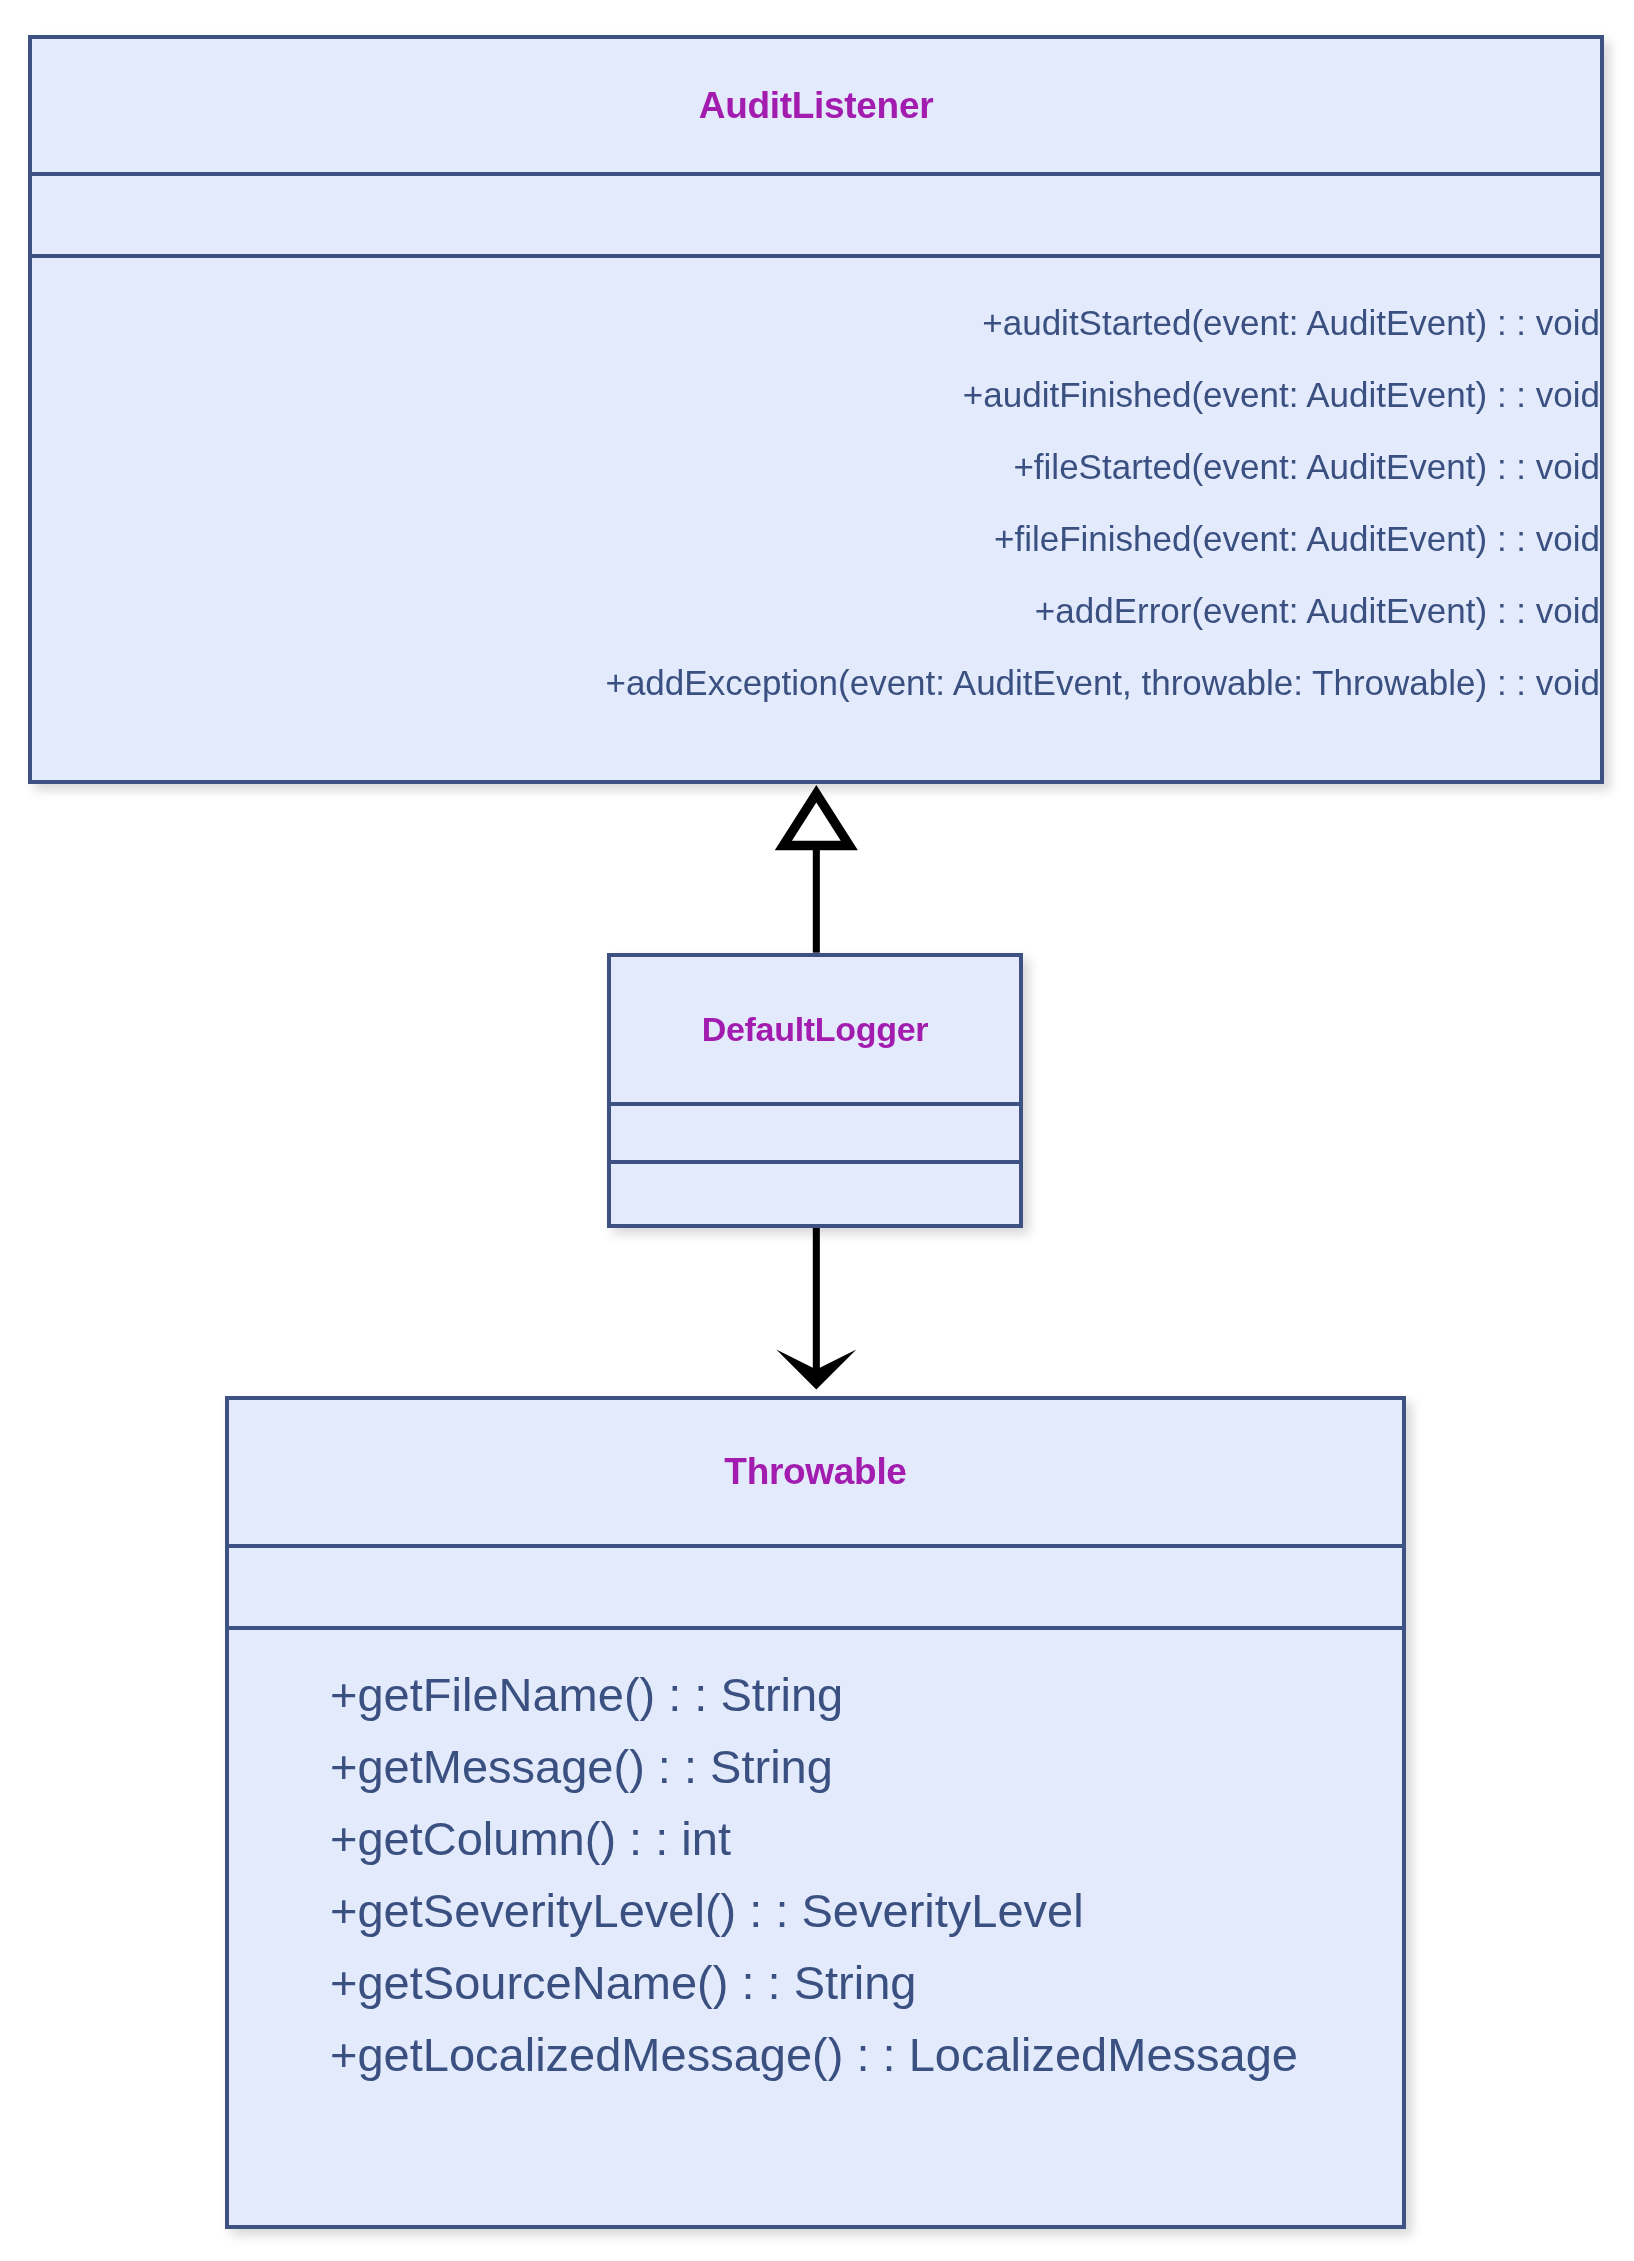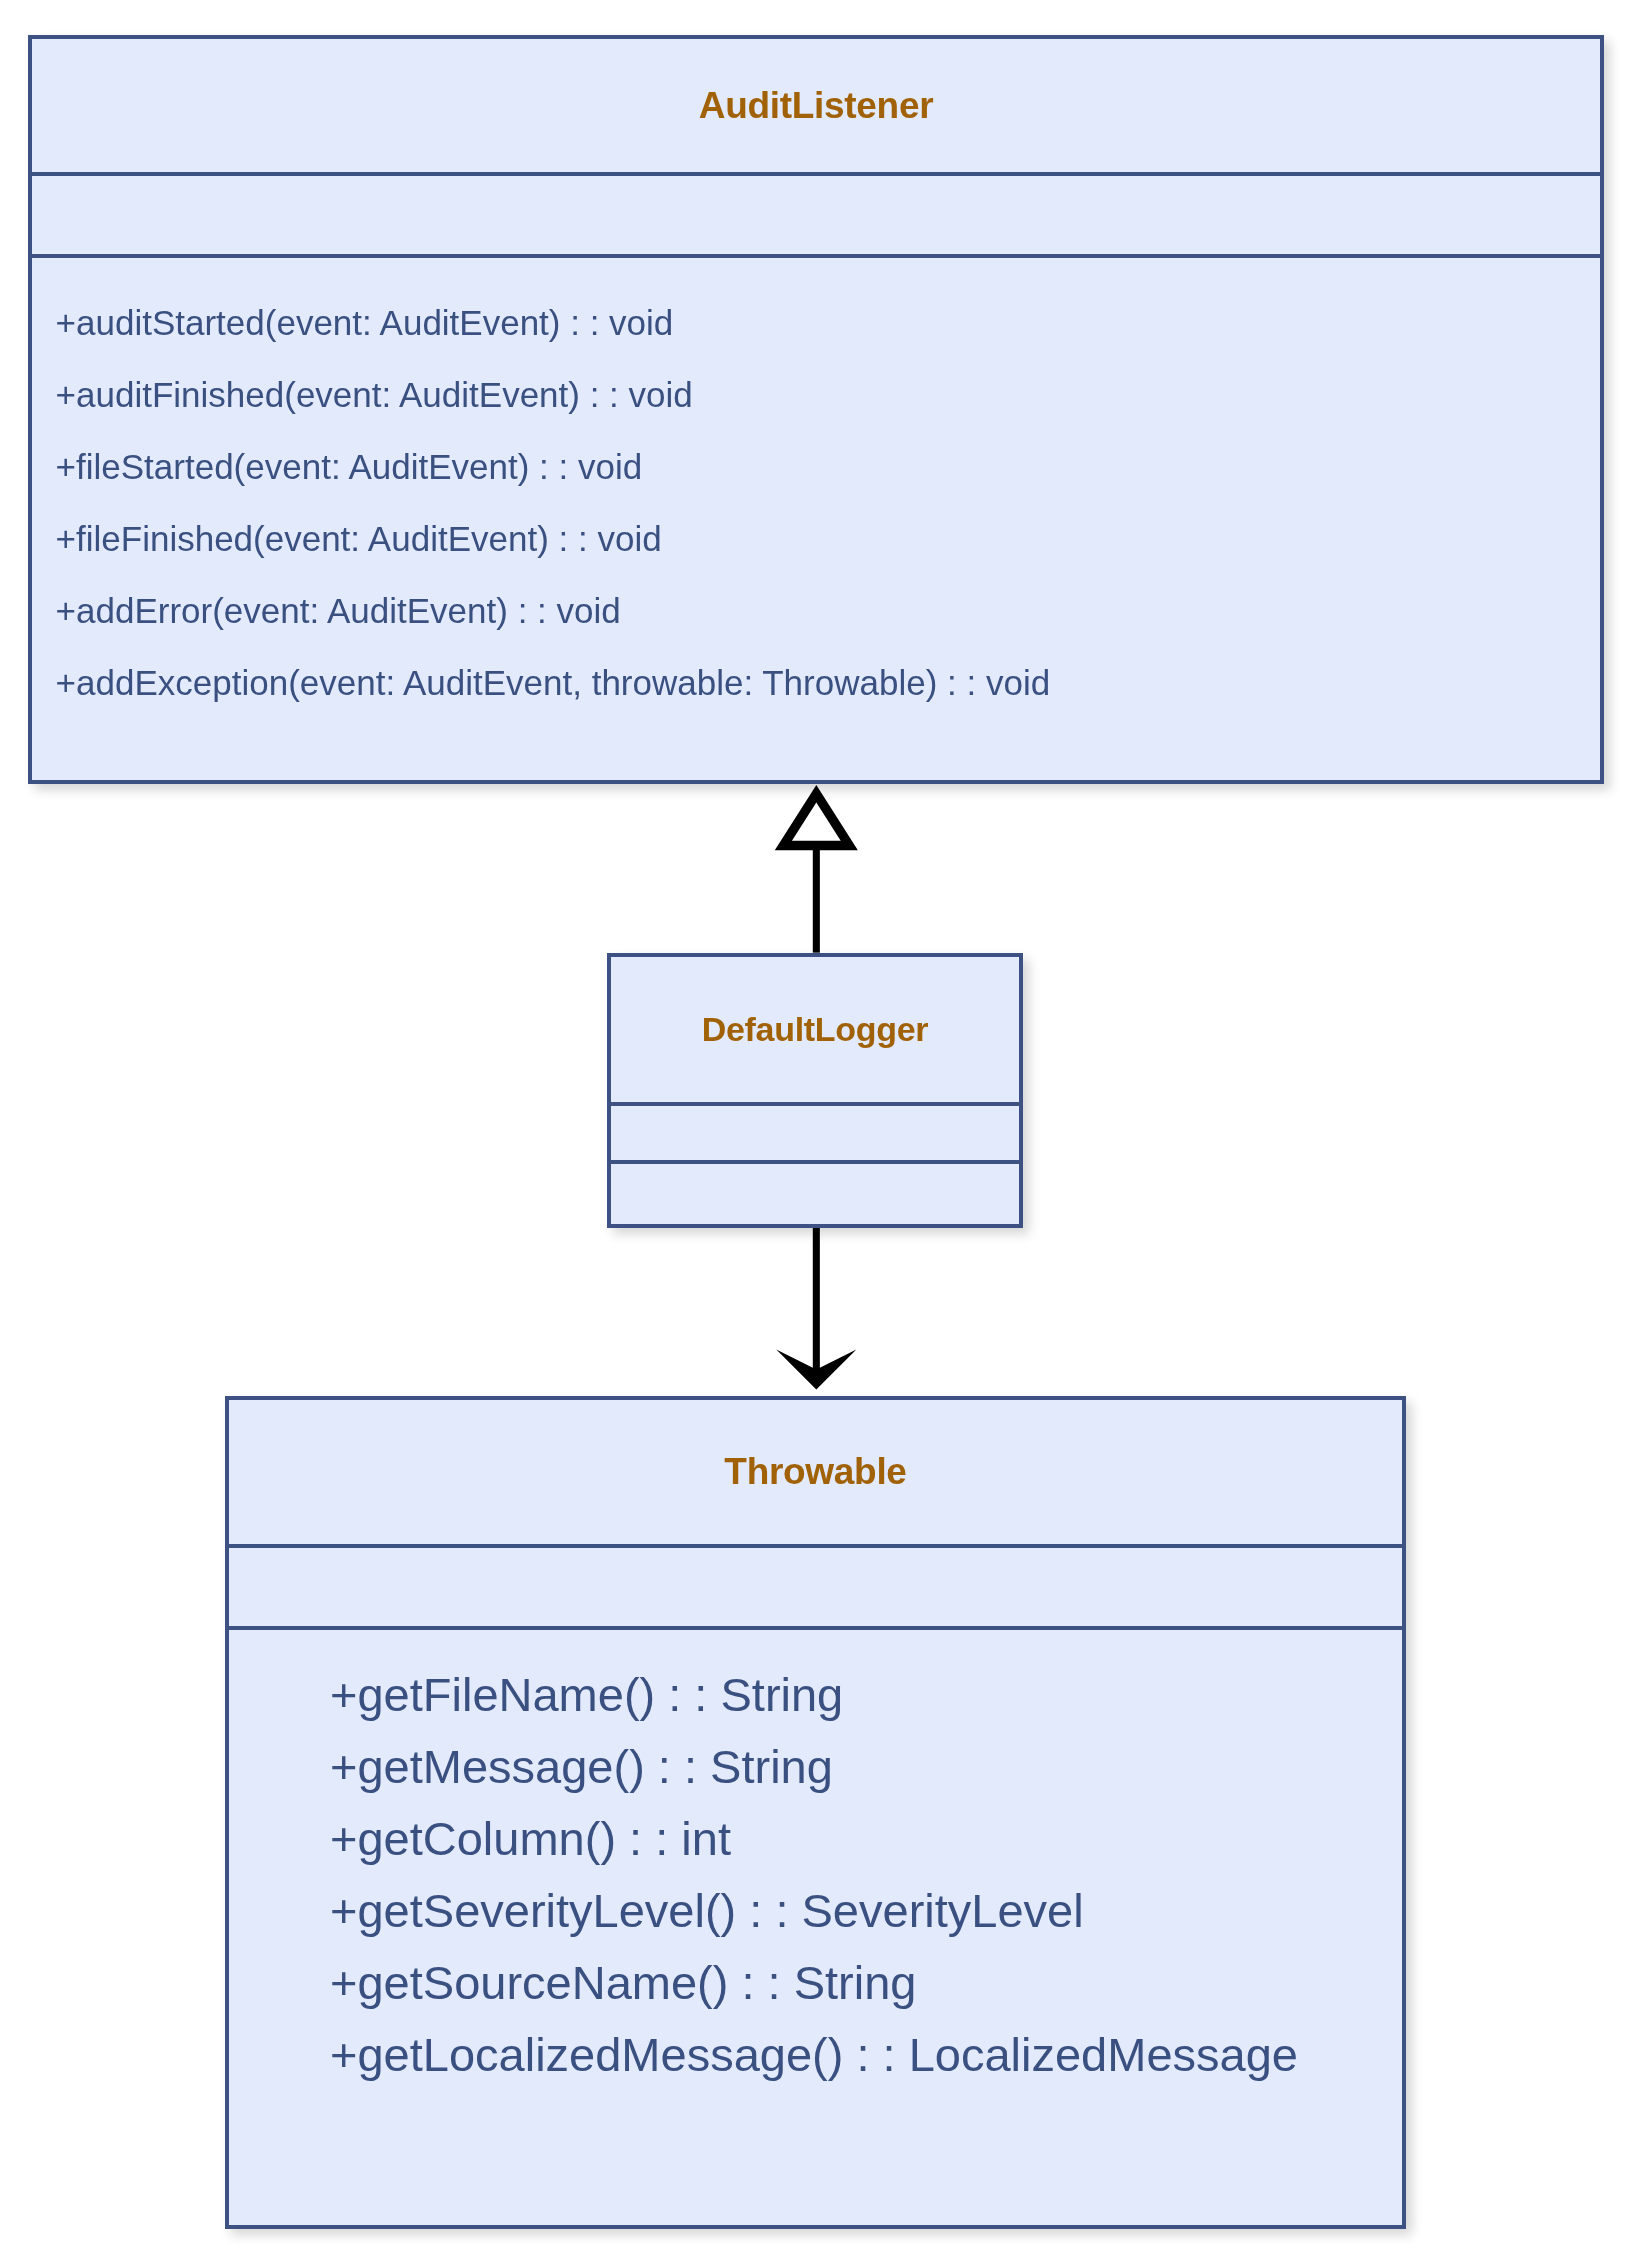--- a/index.html
+++ b/index.html
@@ -30,21 +30,21 @@
     box-shadow: 5.9px 5.9px 10.6px rgba(0,0,0,0.16);
     z-index: 5;
   }
 
   .uml-header {
     box-sizing: border-box;
     display: flex;
     align-items: center;
     justify-content: center;
     border-bottom: 4.1px solid #3d5282;
-    color: #a16207;
+    color: #a21caf;
     font-weight: bold;
     letter-spacing: -0.3px;
   }
 
   .uml-attrs {
     box-sizing: border-box;
     border-bottom: 4.1px solid #3d5282;
   }
 
   .uml-methods {
@@ -67,20 +67,21 @@
   #class-audit-listener .uml-header {
     height: 137px;
     font-size: 37px;
   }
   #class-audit-listener .uml-attrs {
     height: 82px;
   }
   #class-audit-listener .uml-methods {
     height: 584px;
     padding: 29.4px 0 0 23.6px;
+    text-align: right;
   }
   #class-audit-listener .uml-method-line {
     font-size: 35px;
     line-height: 72px;
   }
 
   
   #class-default-logger {
     left: 607px;
     top: 953px;

